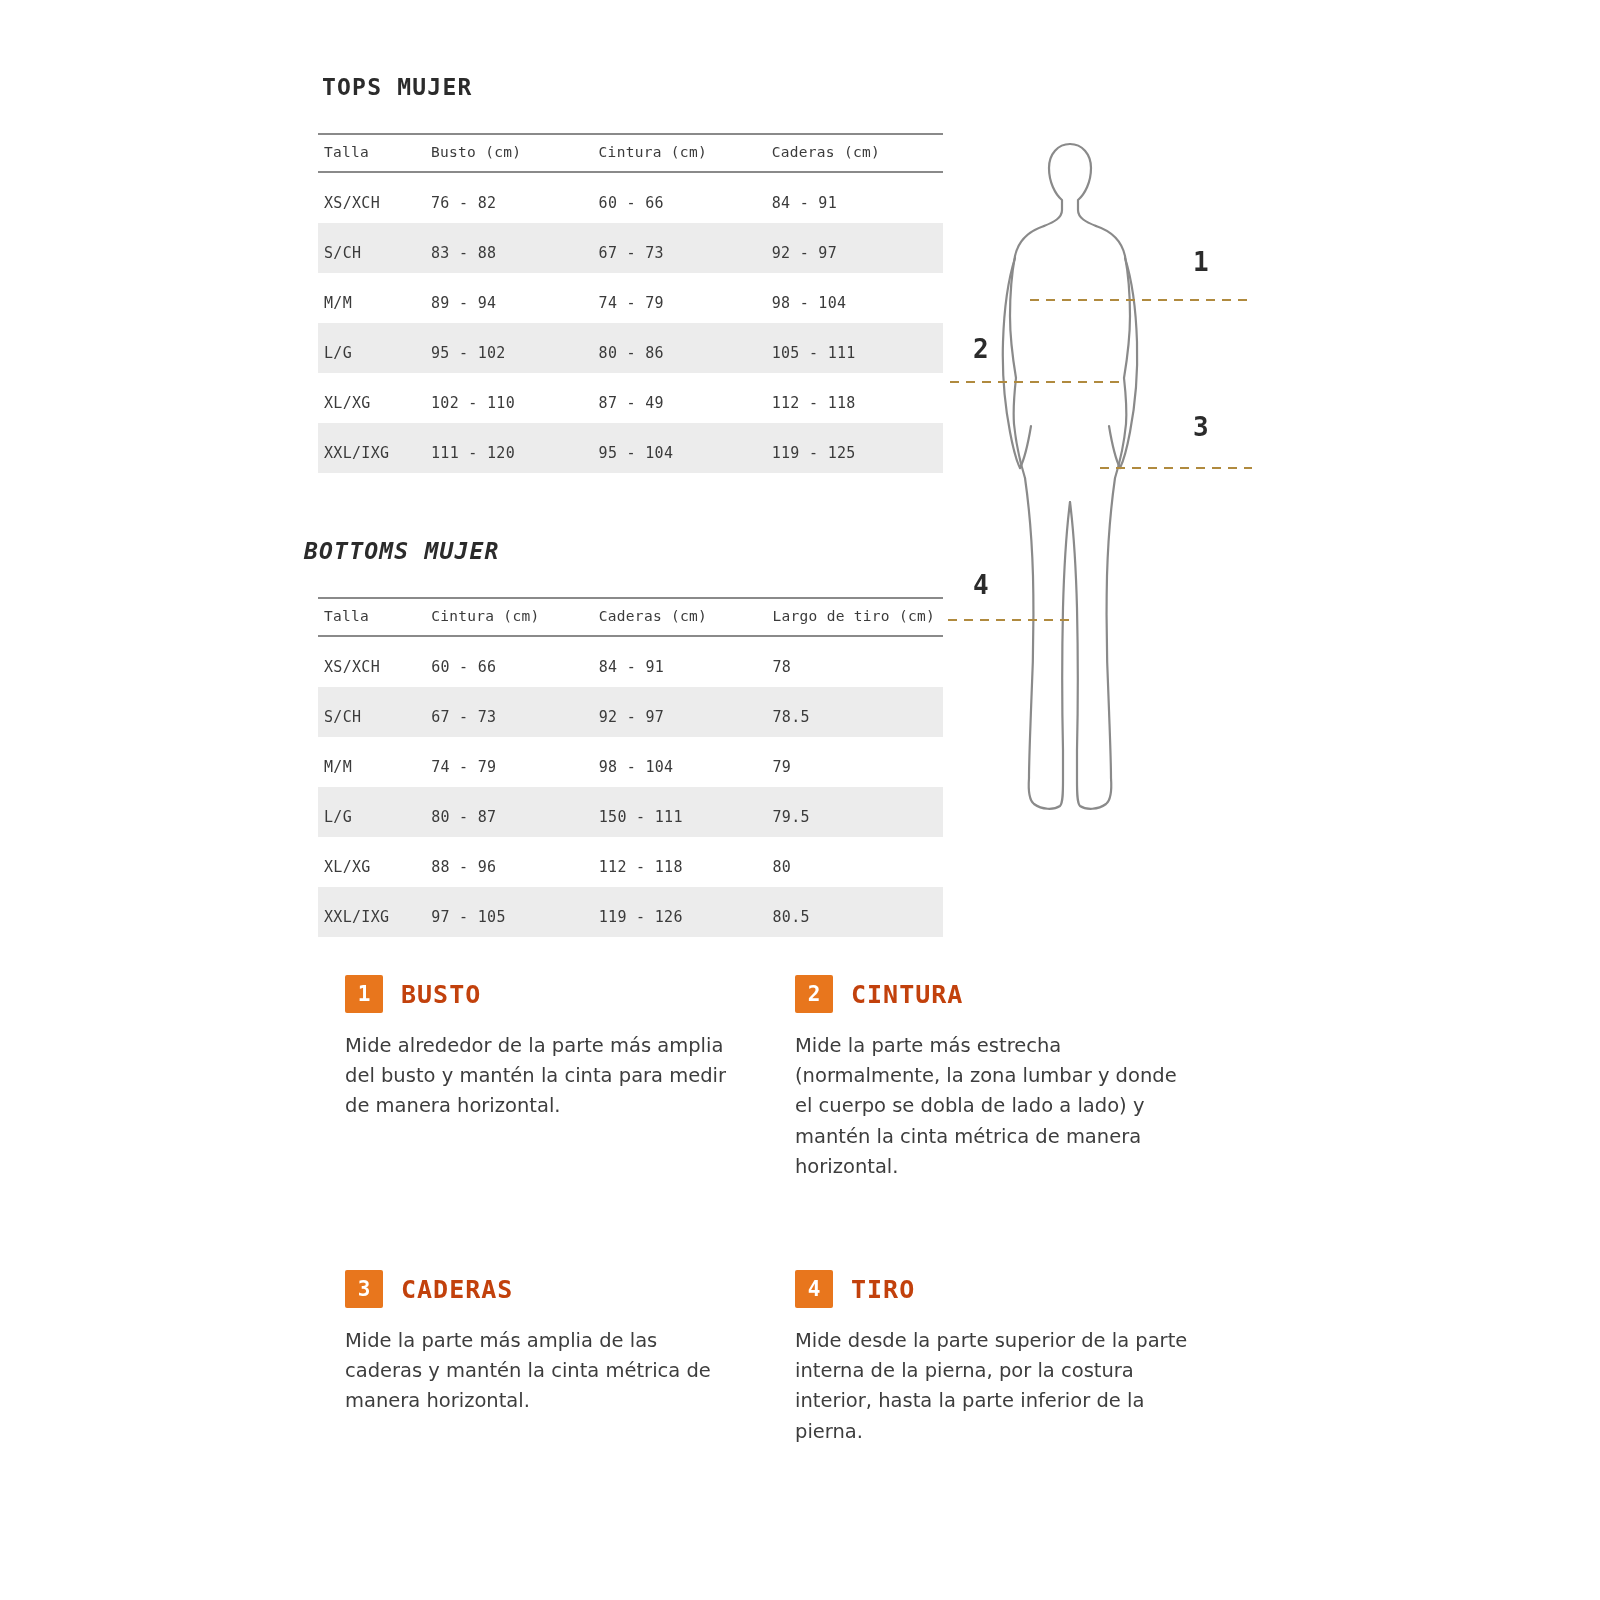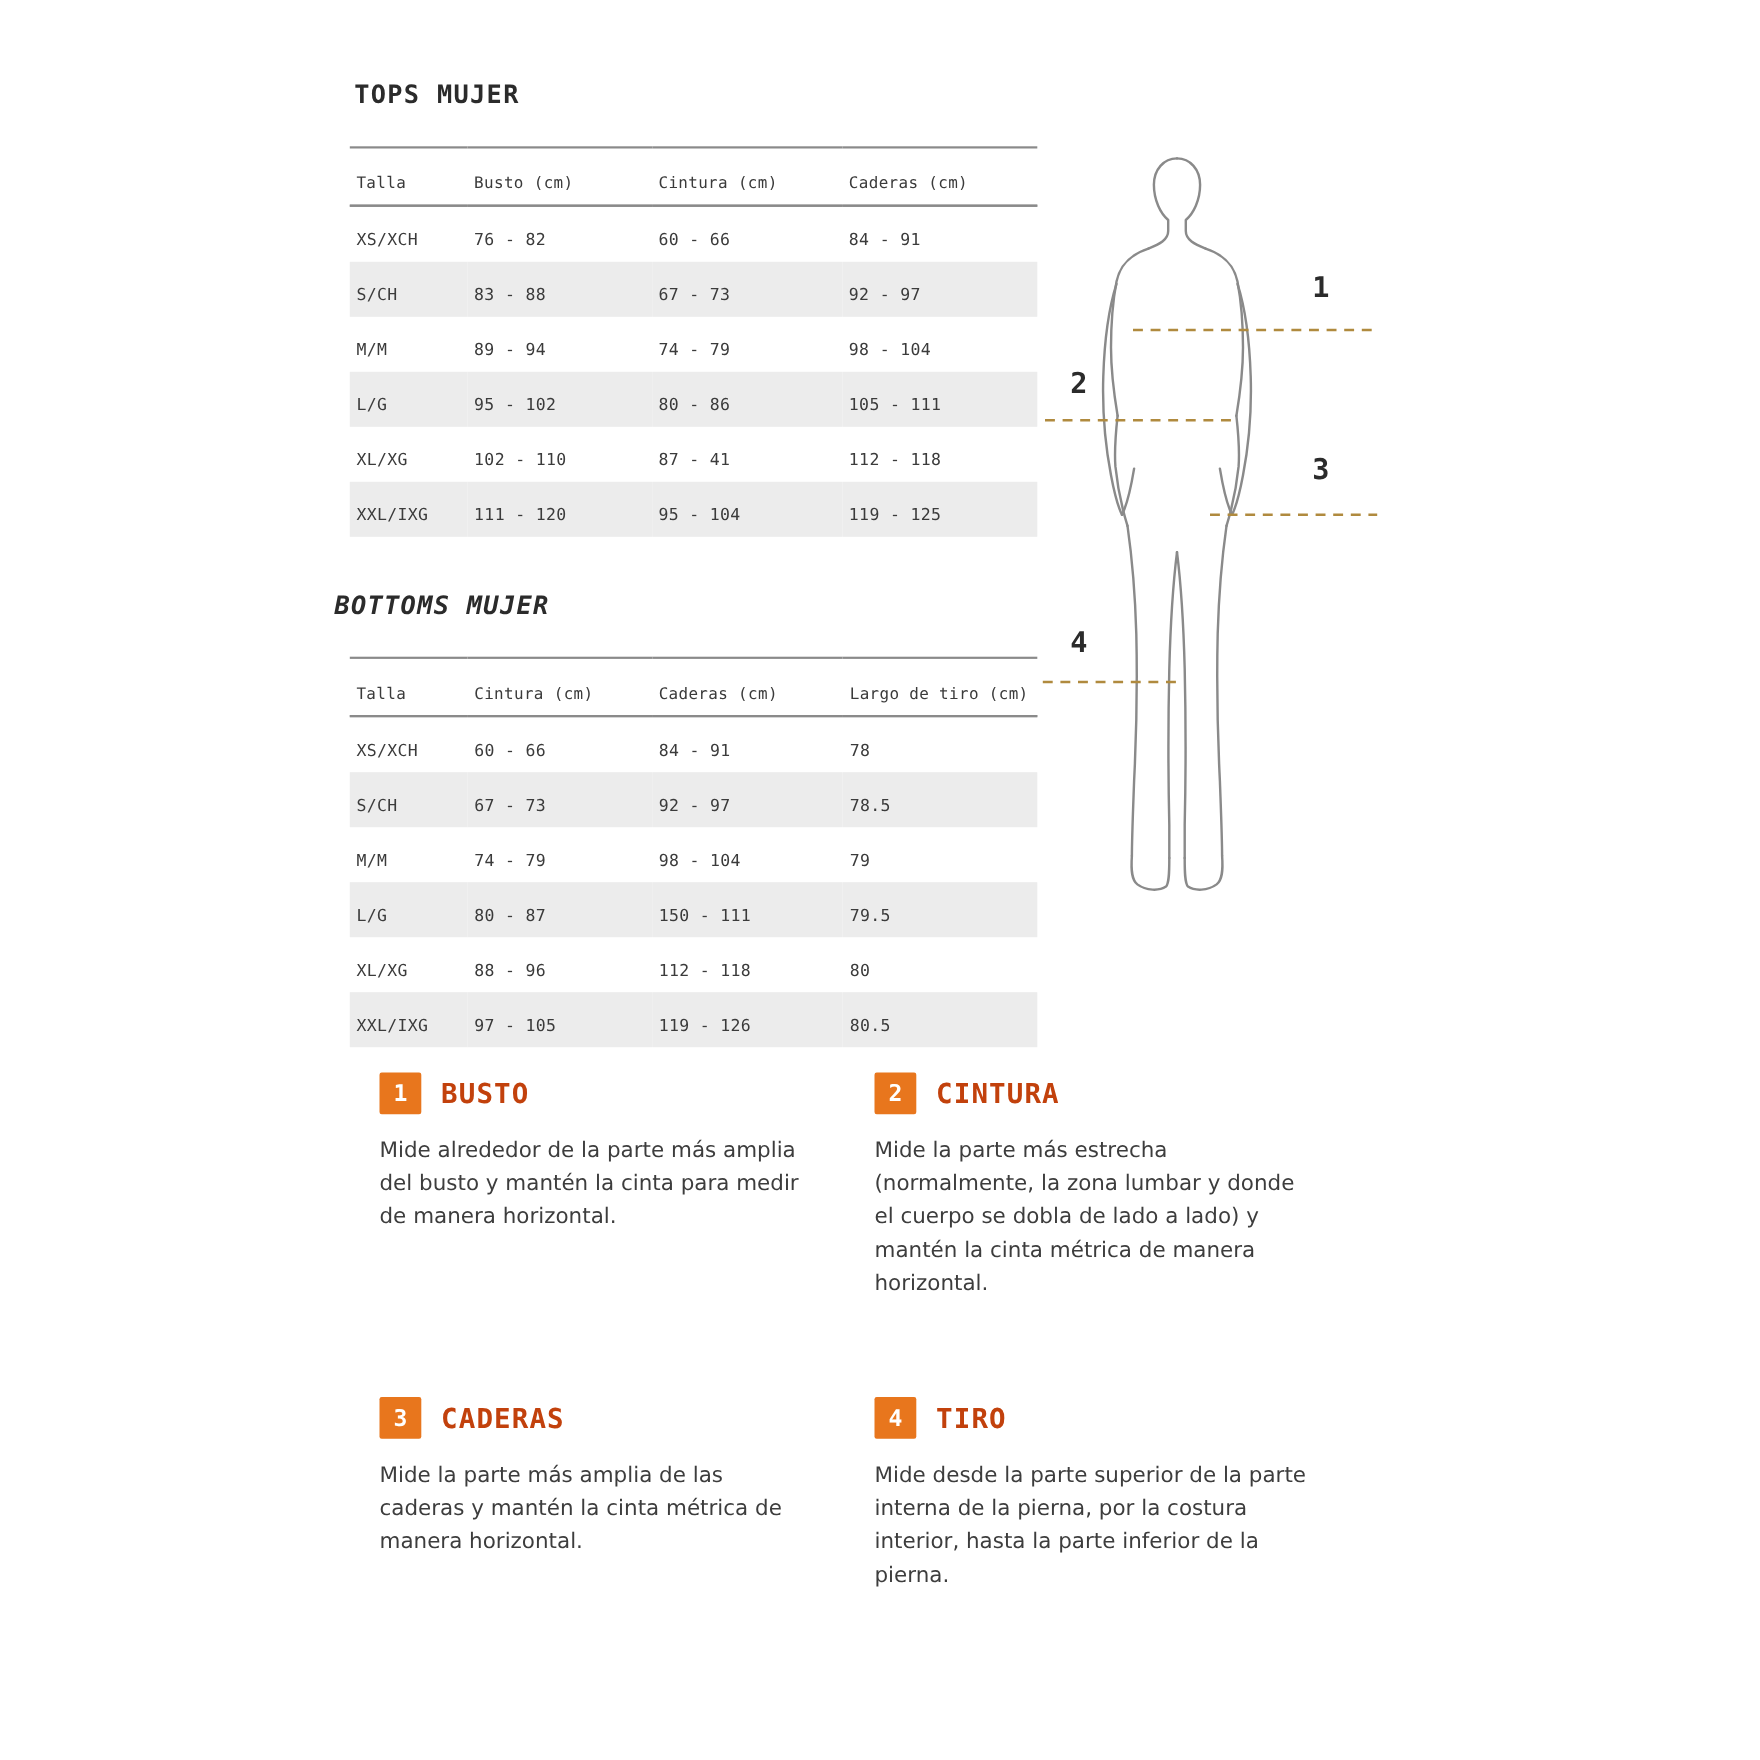--- a/index.html
+++ b/index.html
@@ -41,21 +41,21 @@
     color: #3b3b3b;
   }
   #tops-table { left: 318px; top: 133px; width: 625px; }
   #bottoms-table { left: 318px; top: 597px; width: 625px; }
 
   .size-table th {
     text-align: left;
     font-weight: normal;
     font-size: 14.5px;
     color: #3b3b3b;
-    padding: 24px 6px 11px 6px;
+    padding: 9px 6px 11px 6px;
     border-top: 2px solid #8a8a8a;
     border-bottom: 2px solid #8a8a8a;
     letter-spacing: 0.3px;
   }
   .size-table td {
     padding: 21px 6px 11px 6px;
     font-size: 15px;
     letter-spacing: 0.3px;
     white-space: nowrap;
   }
@@ -167,21 +167,21 @@
       </tr>
       <tr class="alt">
         <td>L/G</td>
         <td>95 - 102</td>
         <td>80 - 86</td>
         <td>105 - 111</td>
       </tr>
       <tr>
         <td>XL/XG</td>
         <td>102 - 110</td>
-        <td>87 - 41</td>
+        <td>87 - 49</td>
         <td>112 - 118</td>
       </tr>
       <tr class="alt">
         <td>XXL/IXG</td>
         <td>111 - 120</td>
         <td>95 - 104</td>
         <td>119 - 125</td>
       </tr>
     </tbody>
   </table>

